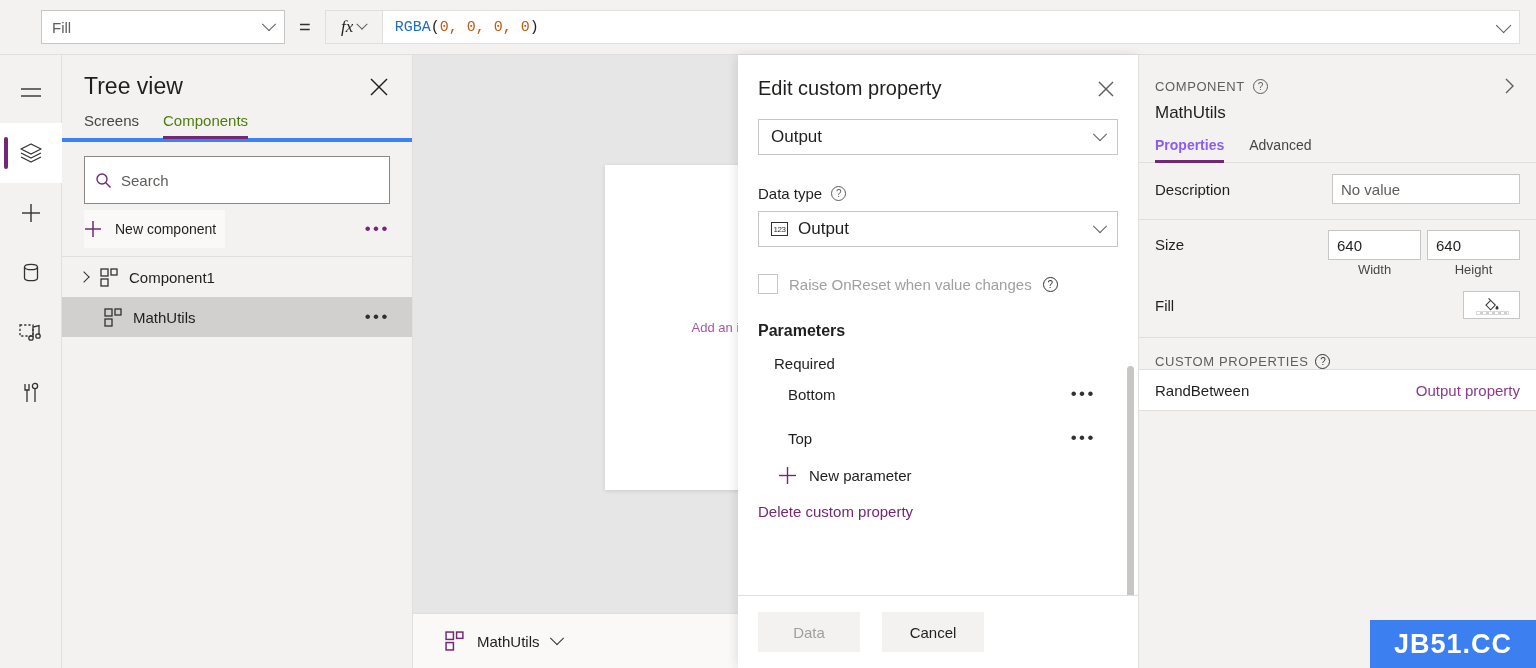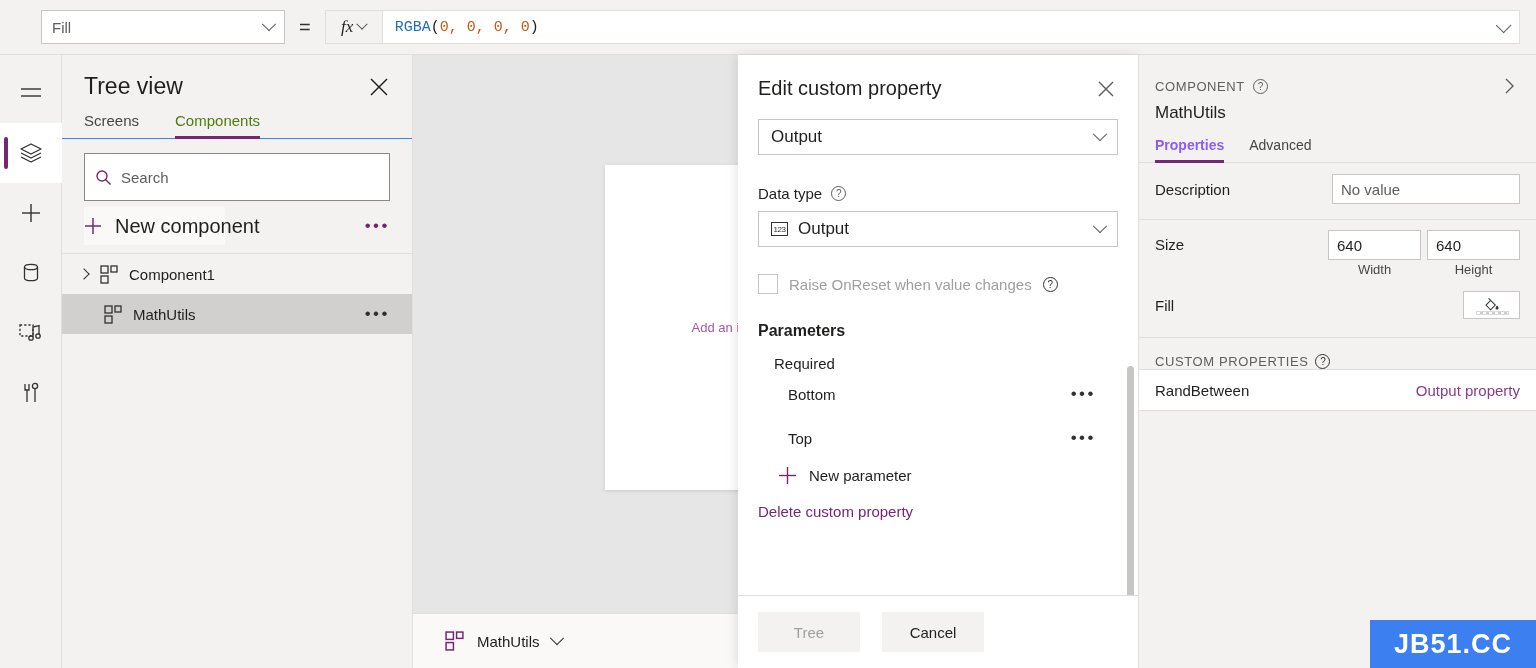--- a/index.html
+++ b/index.html
@@ -73,22 +73,22 @@
   }
   .tv-header {
     display: flex; align-items: center; justify-content: space-between;
     padding: 18px 20px 10px 22px;
   }
   .tv-title { font-size: 23px; color: #201f1e; font-weight: 400; }
   .tv-close {
     width: 26px; height: 26px; position: relative; color: #201f1e;
   }
   .tv-tabs {
-    display: flex; gap: 36px; padding: 2px 22px 0 22px;
-    border-bottom: 1px solid #3b82f6;
+    display: flex; gap: 24px; padding: 2px 22px 0 22px;
+    border-bottom: 4px solid #3b82f6;
   }
   .tv-tab {
     font-size: 15px; color: #484644; padding-bottom: 9px;
     position: relative;
   }
   .tv-tab.active { color: #4d7c0f; font-weight: normal; }
   .tv-tab.active::after {
     content: ""; position: absolute; left: 0; right: 0; bottom: -1px;
     height: 3px; background: #742774;
   }
@@ -99,21 +99,21 @@
   }
   .tv-search .ph { font-size: 15px; color: #605e5c; }
   .tv-new {
     display: flex; align-items: center; height: 38px;
     padding: 0 22px; gap: 13px; background: transparent;
   }
   .tv-new .hl {
     position: absolute; left: 22px; width: 141px; height: 38px;
     background: #faf9f8;
   }
-  .tv-new .txt { font-size: 20px; color: #201f1e; z-index: 1; }
+  .tv-new .txt { font-size: 14px; color: #201f1e; z-index: 1; }
   .tv-new .plus { z-index: 1; }
   .ell { margin-left: auto; letter-spacing: 2.5px; font-size: 17px; line-height: 8px; }
   .ell.purple { color: #742774; }
   .ell.dark { color: #323130; }
   .tv-divider { height: 1px; background: #e1dfdd; margin-top: 8px; }
   .tv-row {
     display: flex; align-items: center; height: 40px;
     padding: 0 22px 0 18px; gap: 10px; font-size: 15px; color: #201f1e;
   }
   .tv-row.indent { padding-left: 42px; }
@@ -540,21 +540,21 @@
         </span>
         <span>New parameter</span>
       </div>
 
       <div class="dellink">Delete custom property</div>
 
       <div class="dlg-scroll"></div>
     </div>
 
     <div class="dlg-footer">
-      <button class="btn disabled">Tree</button>
+      <button class="btn disabled">Data</button>
       <button class="btn normal">Cancel</button>
     </div>
   </div>
 
   <div class="rpanel">
     <div class="rp-head">
       <span class="rp-kicker">COMPONENT</span>
       <span class="helpicon">?</span>
       <span class="rp-expand">
         <svg width="22" height="22" viewBox="0 0 22 22">

